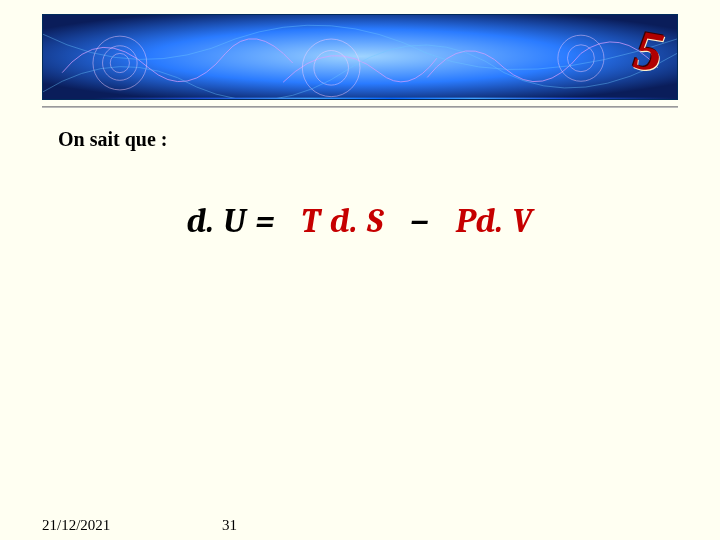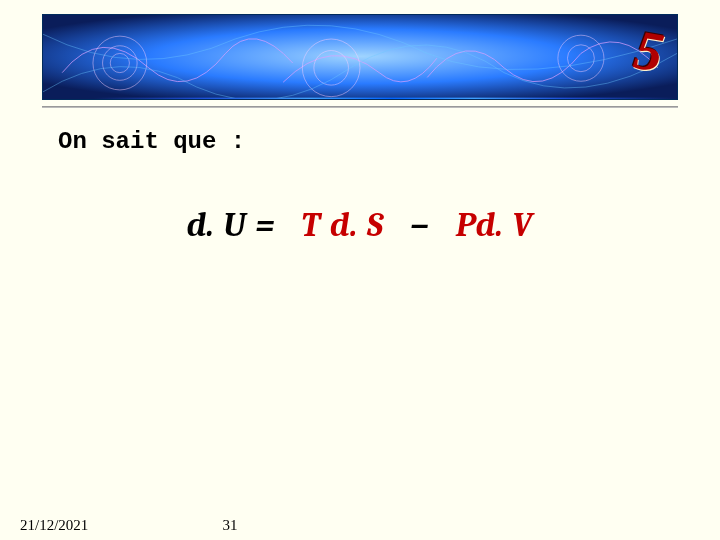--- a/index.html
+++ b/index.html
@@ -44,25 +44,24 @@
   }
   .content {
     padding: 0 34px;
   }
   .heading {
     font-size: 22px;
     font-weight: bold;
     margin-top: 4px;
   }
   .sub {
-    font-size: 24px;
+    font-size: 20px;
     font-weight: bold;
     margin-top: 20px;
     margin-left: 6px;
-    font-family: Liberation Mono, monospace;
   }
   .equation-wrap {
     text-align: center;
     margin: 50px 0 42px 0;
   }
   .equation {
     font-family: Cambria, "Times New Roman", serif;
     font-weight: bold;
     font-style: italic;
     font-size: 34px;
@@ -77,25 +76,25 @@
     line-height: 1.35;
     margin-left: 6px;
     margin-right: 10px;
   }
   .footer {
     position: absolute;
     left: 0; right: 0; bottom: 20px;
     display: flex;
     align-items: flex-start;
     font-size: 15px;
-    padding: 0 20px;
+    padding: 0 42px;
   }
   .footer-date { flex: 0 0 180px; }
   .footer-center { flex: 1; text-align: center; line-height: 1.25; }
-  .footer-page { flex: 0 0 60px; text-align: center; color: #000; font-family: Liberation Serif, serif; }
+  .footer-page { flex: 0 0 60px; text-align: left; color: #000; font-family: Liberation Serif, serif; }
 </style>
 </head>
 <body>
 
 <div class="slide">
 
   <div class="banner">
     <svg viewBox="0 0 660 86" preserveAspectRatio="none">
       <defs>
         <radialGradient id="g1" cx="50%" cy="50%" r="60%">

